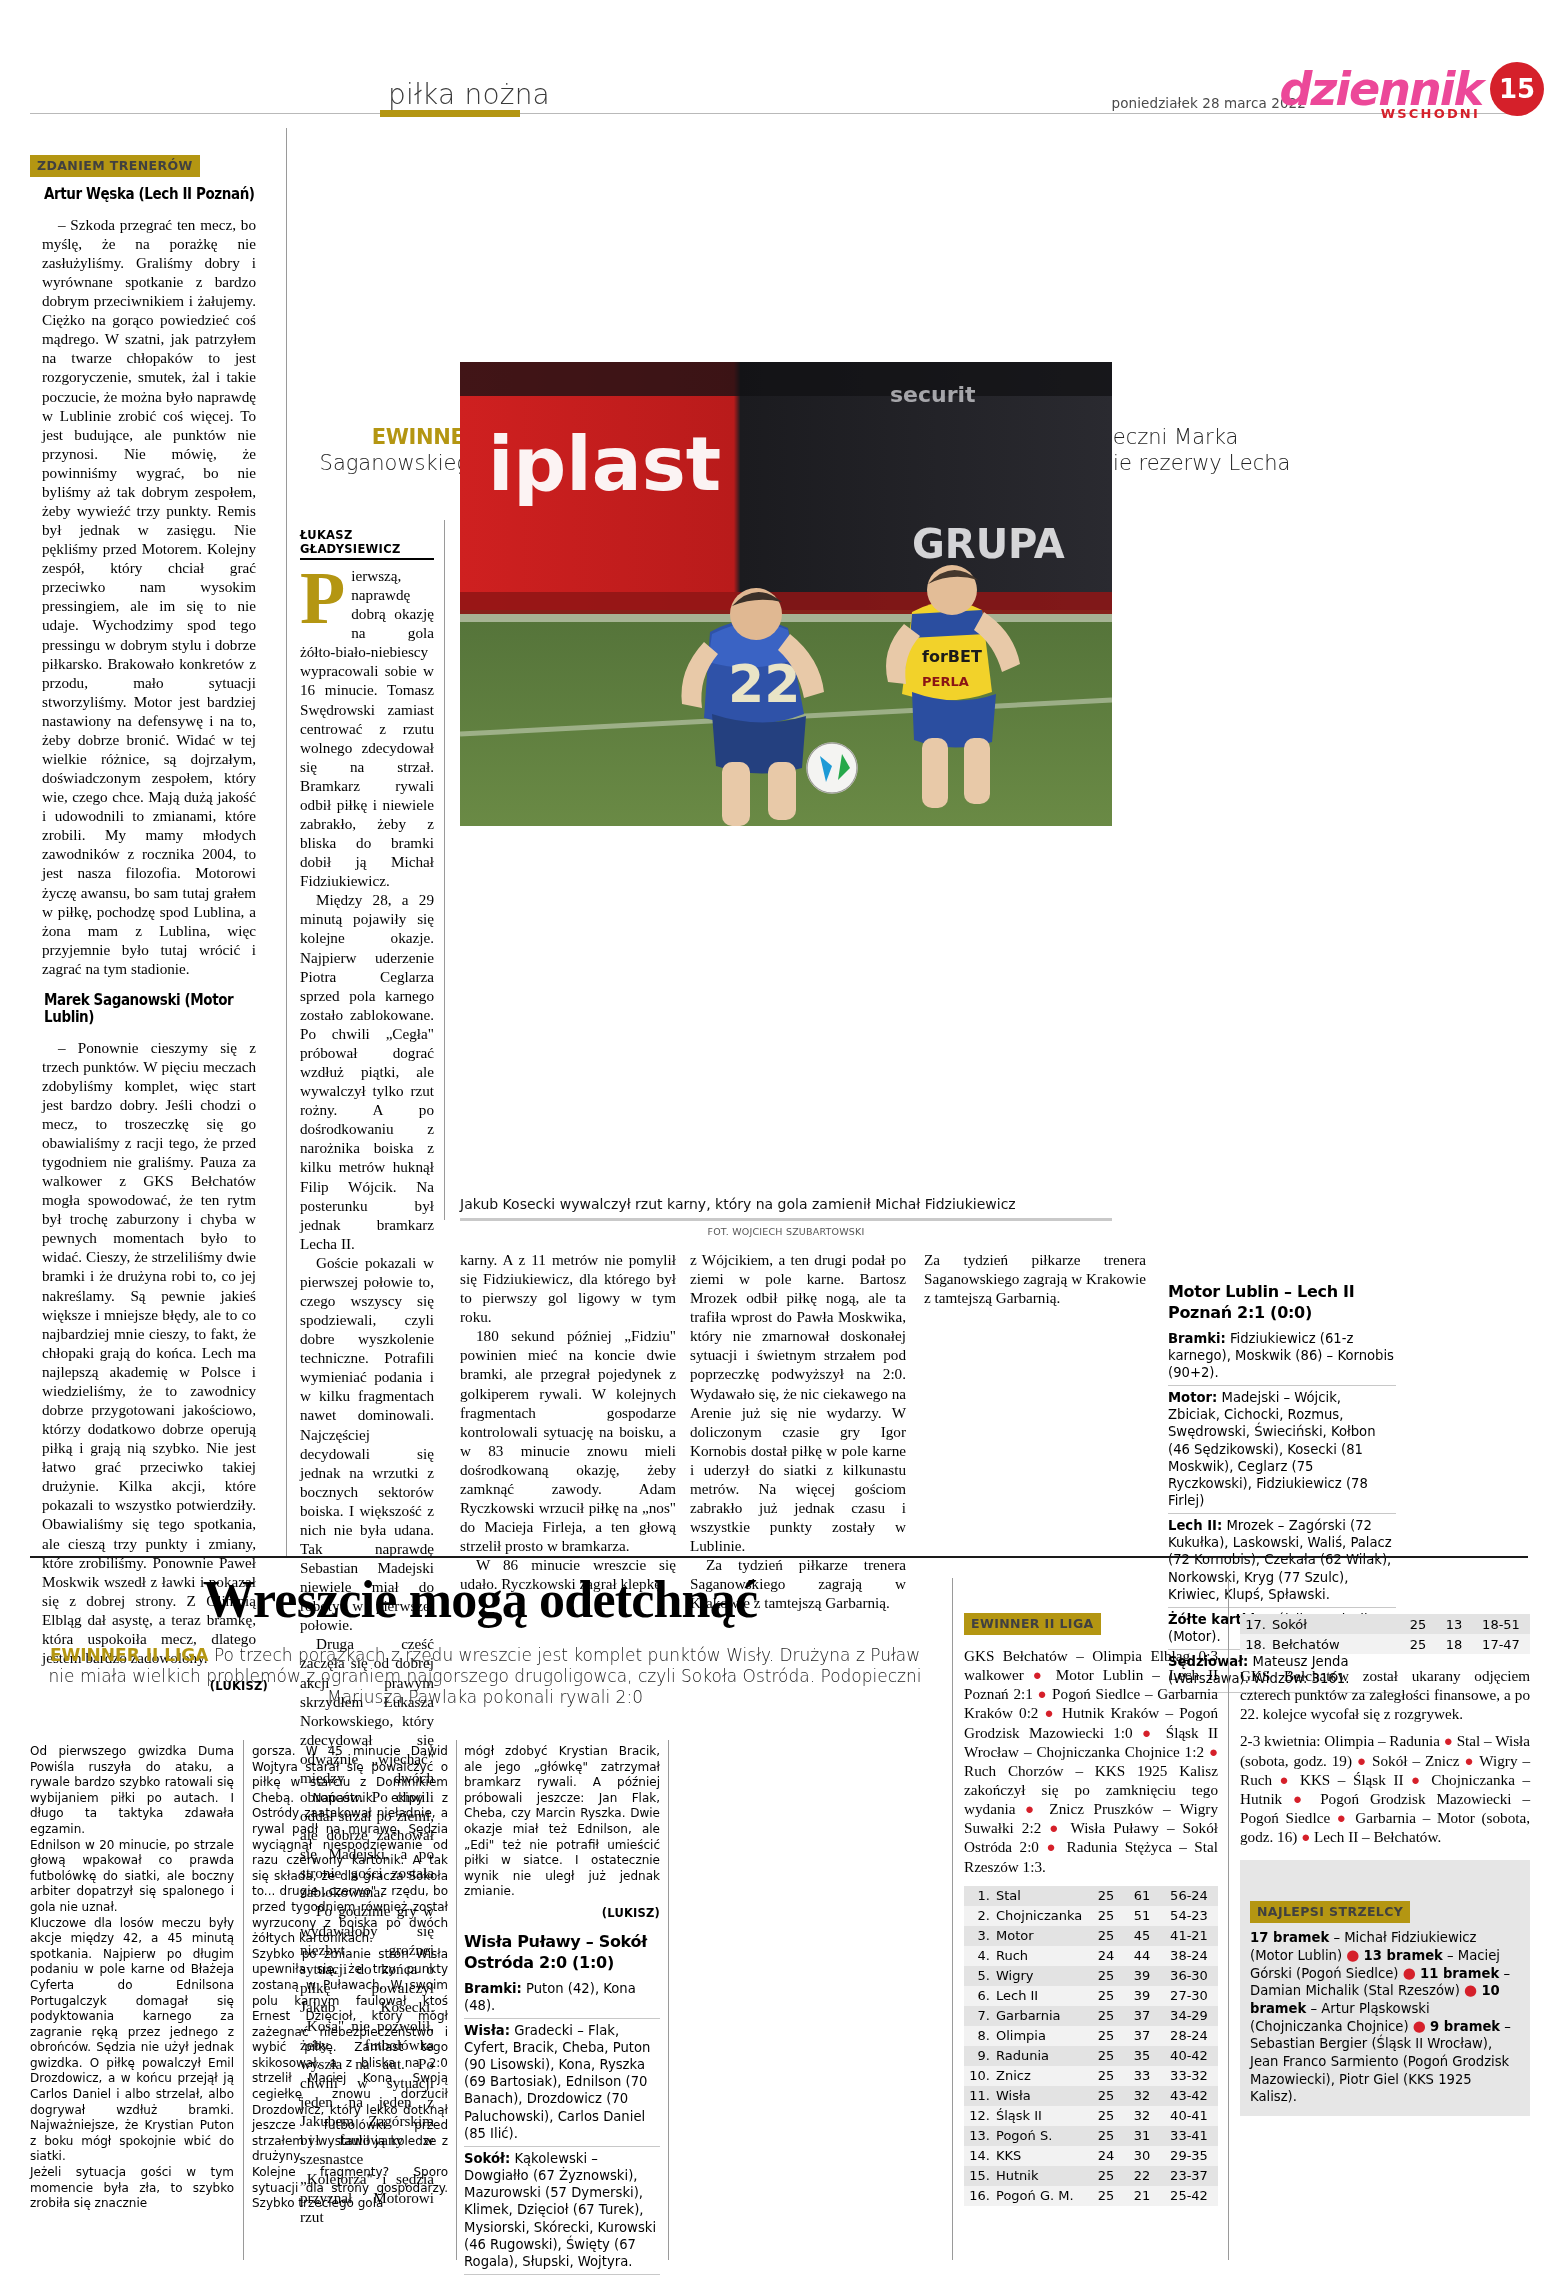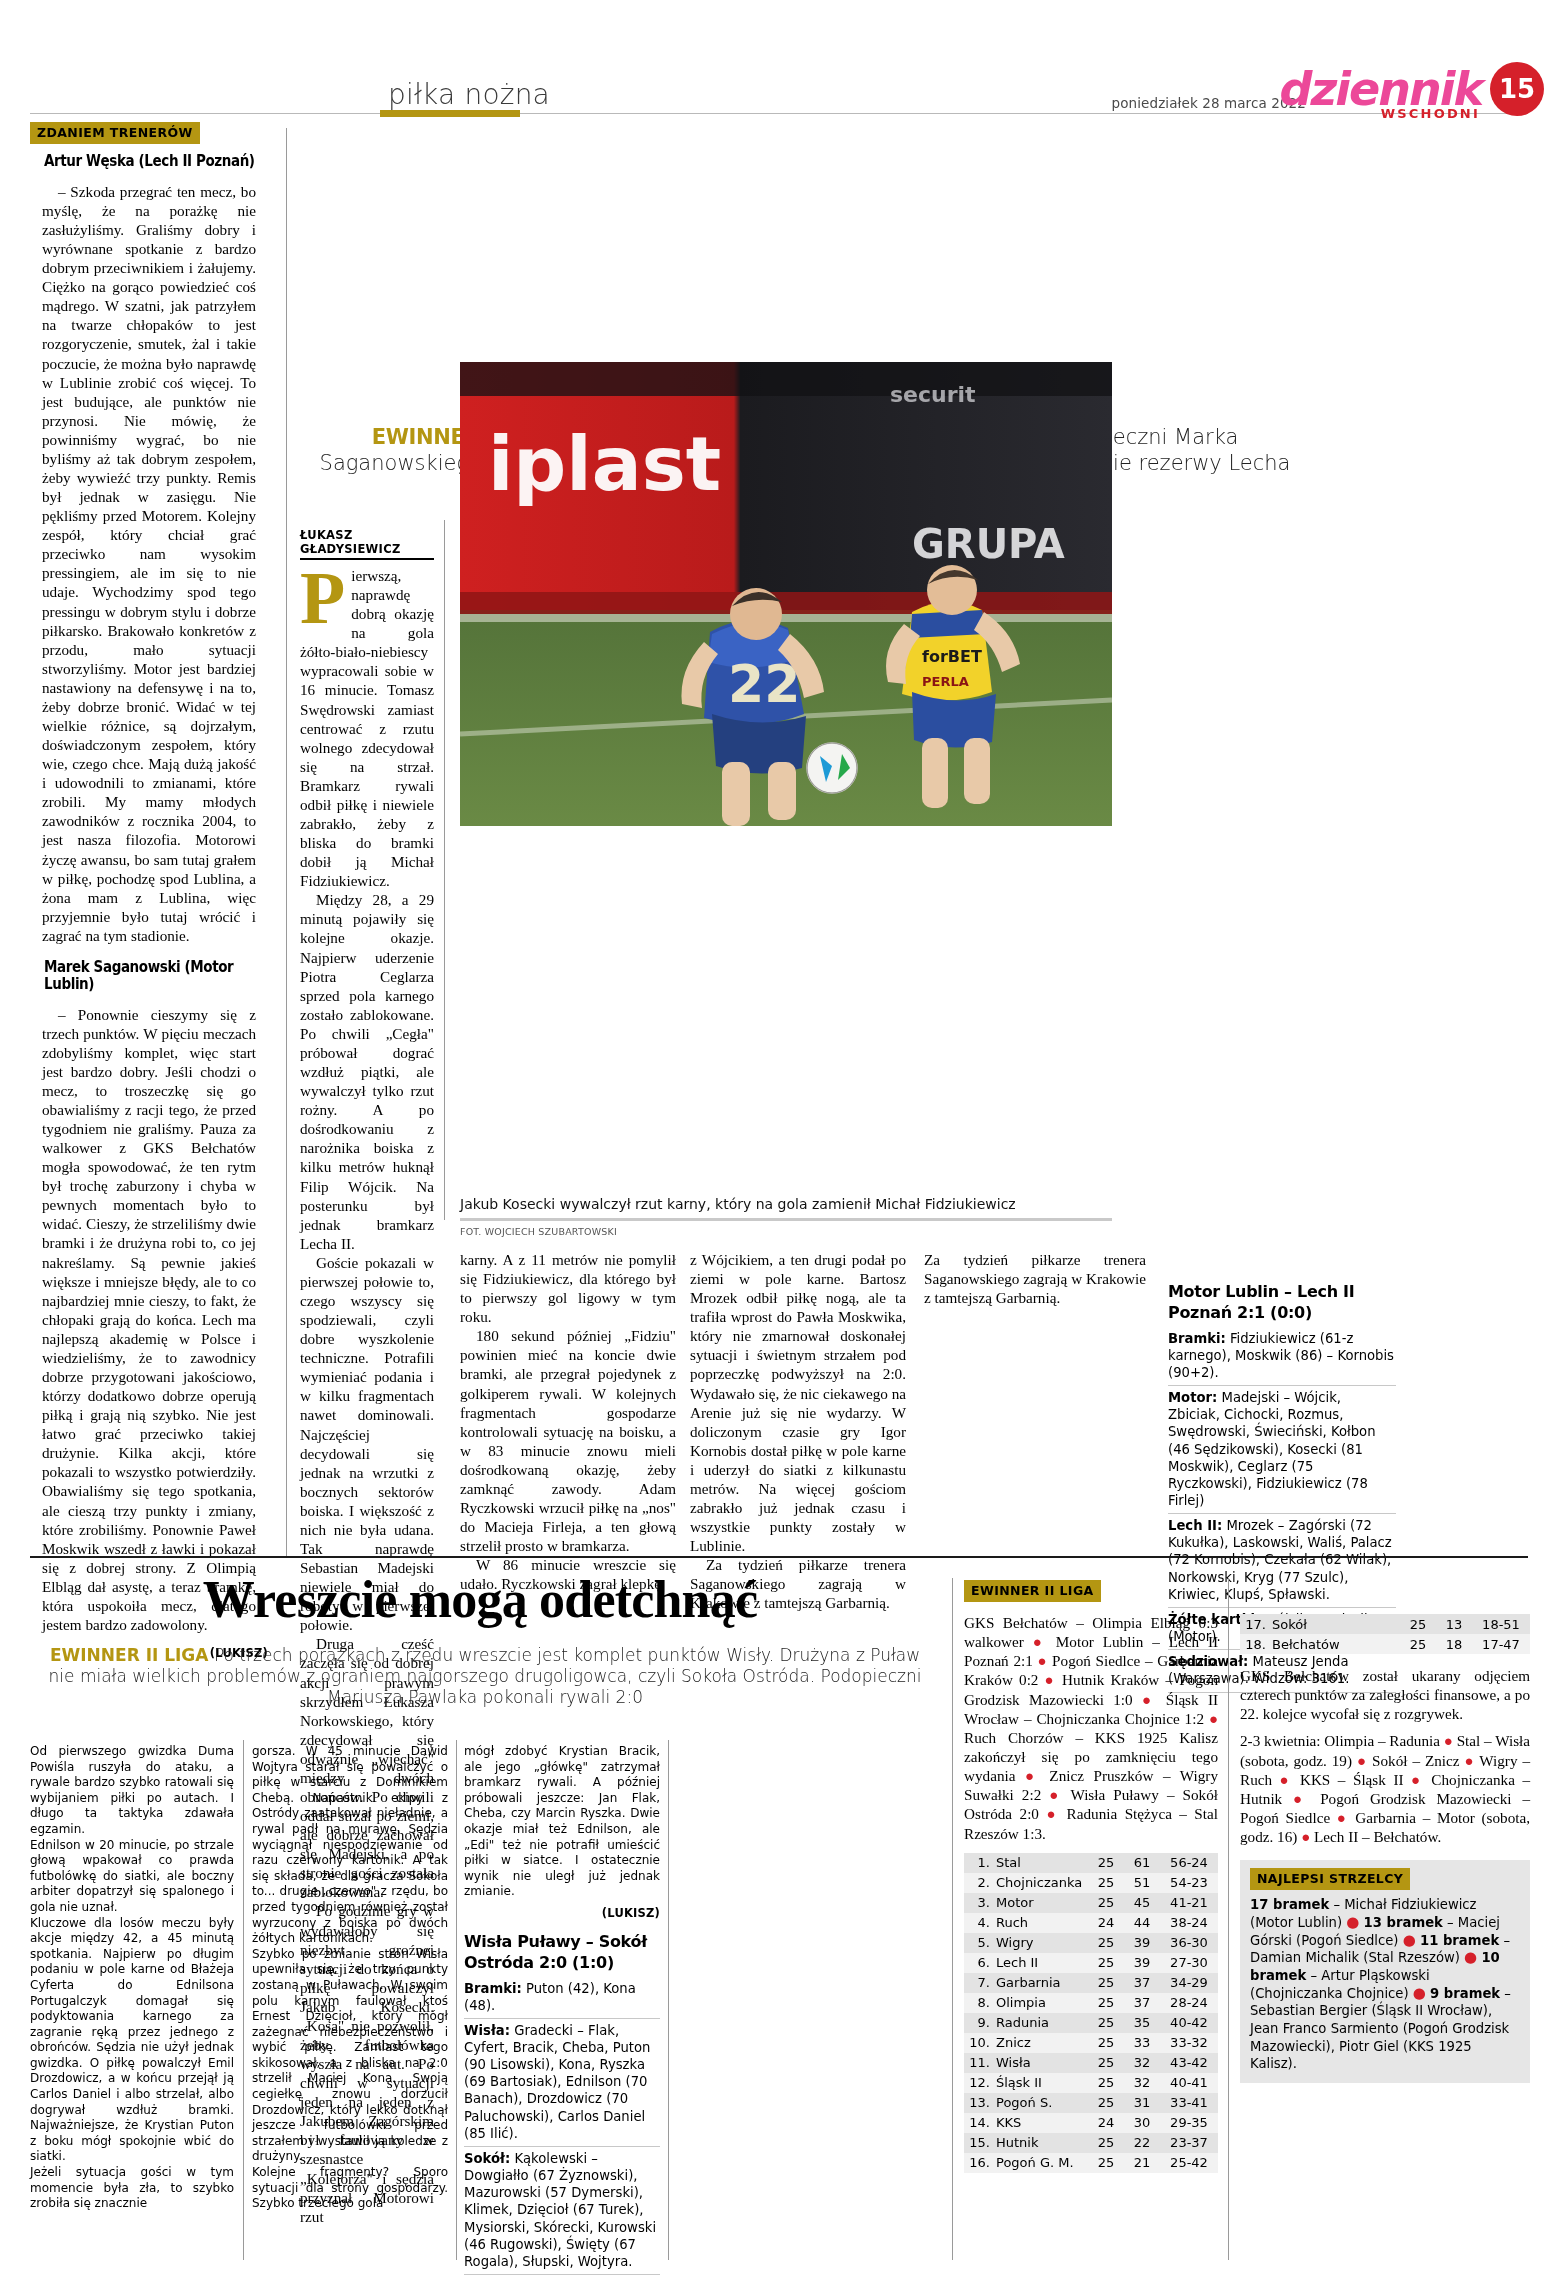--- a/index.html
+++ b/index.html
@@ -43,23 +43,23 @@
     font-family:"DejaVu Sans", sans-serif; font-weight:bold; font-size:26px;
     display:flex; align-items:center; justify-content:center;
   }
 
   
   .vrule { position:absolute; width:1px; background:#9a9a9a; }
 
   
   .sidebar { position:absolute; left:30px; top:122px; width:238px; }
   .gold-tag {
-    display:inline-block; background:#b49612; color:#000000;
+    display:inline-block; background:#b49612; color:#404040;
     font-family:"DejaVu Sans", sans-serif; font-weight:bold; font-size:12.5px;
-    letter-spacing:.4px; padding:3px 7px 4px 7px; margin-bottom:7px;
+    letter-spacing:.4px; padding:3px 7px 4px 7px; margin-bottom:7px;margin-top:33px;
   }
   .coach-name {
     font-family:"DejaVu Sans Condensed","DejaVu Sans", sans-serif;
     font-weight:bold; font-size:15px; line-height:1.12;
     margin:2px 0 7px 14px; letter-spacing:-.4px;
   }
   .sb-body { font-size:15.2px; line-height:1.255; text-align:justify; }
   .sb-body p { margin:12px; text-indent:16px; }
   .credit {
     font-family:"DejaVu Sans", sans-serif; font-weight:bold; font-size:11.5px;
@@ -95,21 +95,21 @@
   .photo {
     position:absolute; left:460px; top:362px; width:652px; height:464px;
     overflow:hidden; background:#4f6b33;
   }
   .caption {
     position:absolute; left:460px; top:1196px; width:652px;
     font-family:"DejaVu Sans", sans-serif; font-size:14px; color:#111;
   }
   .caption-rule { position:absolute; left:460px; top:1218px; width:652px; height:3px; background:#c9c9c9; }
   .photo-credit {
-    position:absolute; left:460px; top:1226px; width:652px; text-align:left;
+    position:absolute; left:460px; top:1226px; width:652px; text-align:center;
     font-family:"DejaVu Sans", sans-serif; font-size:9.5px; color:#555; letter-spacing:.2px;
   }
 
   
   .factbox { font-family:"DejaVu Sans", sans-serif; font-size:13.2px; line-height:1.3; }
   .fb-title { font-weight:bold; font-size:16px; letter-spacing:-.3px; margin-bottom:3px; }
   .fb-row { border-bottom:1px solid #c8c8c8; padding:3px 0 4px 0; }
   .fb-row b { font-weight:bold; }
 
   

